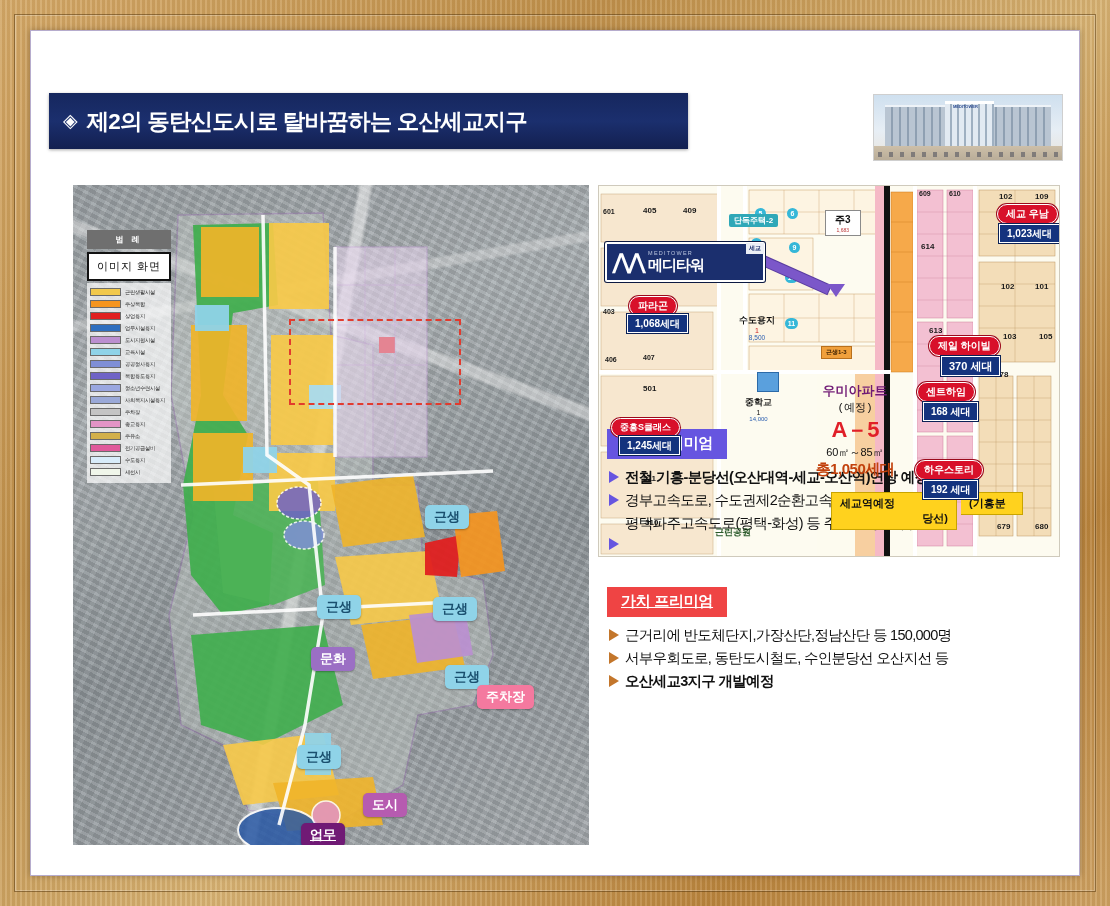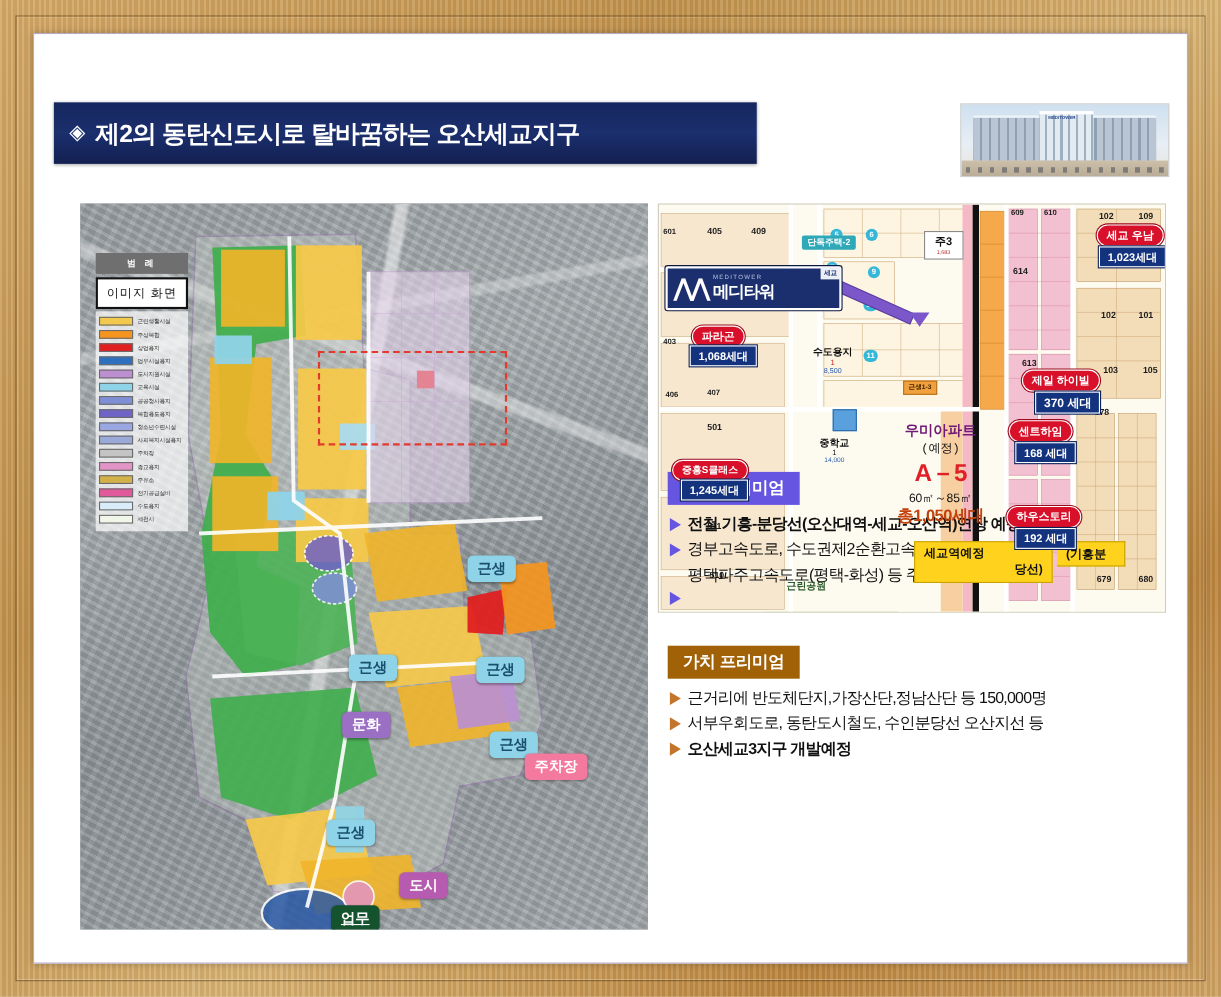--- a/index.html
+++ b/index.html
@@ -112,21 +112,21 @@
   .legend-sw { width:31px; height:8px; border:.5px solid #6b6b6b; flex:none; }
   .legend-lb { font-size:5.2px; color:#2a2a2a; margin-left:4px; letter-spacing:-.2px; white-space:nowrap; }
   
   .pill {
     position:absolute; z-index:8; border-radius:5px; padding:3px 9px;
     font-size:13px; font-weight:bold; color:#ffffff; white-space:nowrap;
     box-shadow:0 1px 2px rgba(0,0,0,.3);
   }
   .pill.blue  { background:#8fd3e8; color:#1a4f6e; }
   .pill.violet{ background:#9b6fc4; }
-  .pill.navy  { background:#14532d;text-decoration:underline; }
+  .pill.navy  { background:#701a75;text-decoration:underline; }
   .pill.pink  { background:#f4799f; }
   .pill.magenta{background:#b65bb0; }
 
   .dashed-box {
     position:absolute; border:2.5px dashed #e23b2e; z-index:6;
   }
 
   
   .map-right {
     position:absolute; left:567px; top:154px; width:462px; height:372px;
@@ -180,21 +180,21 @@
   .a5-t4 { font-size:11px; color:#111; }
   .a5-t5 { font-size:15px; font-weight:bold; color:#c2410c; letter-spacing:-.5px; }
 
   
   .sec { position:absolute; }
   .sec-badge {
     display:inline-block; color:#ffffff; font-weight:bold; font-size:15px;
     padding:5px 14px 6px 14px; letter-spacing:-.3px;
   }
   .badge-purple { background:#6655e0; }
-  .badge-orange { background:#a16207; }
+  .badge-orange { background:#ef4444;text-decoration:underline; }
   .bullets { margin-top:8px; }
   .blt { display:flex; align-items:flex-start; margin-bottom:2px; }
   .tri { flex:none; width:0;height:0; border-top:6px solid transparent;
          border-bottom:6px solid transparent; margin:4px 6px 0 2px; }
   .tri-purple { border-left:10px solid #6655e0; }
   .tri-orange { border-left:10px solid #c3762b; }
   .blt-tx { font-size:14.5px; color:#111; letter-spacing:-.7px; line-height:1.45; }
   .blt-tx.b { font-weight:bold; }
   .blt-sub { font-size:14.5px; color:#111; letter-spacing:-.7px; margin-left:18px; line-height:1.45; }
 </style>
@@ -500,21 +500,21 @@
     <div class="rm-num" style="left:436px;top:336px;font-size:8px;">680</div>
 
     <div style="position:absolute;left:156px;top:22px;width:11px;height:11px;border-radius:50%;background:#35b7d8;color:#fff;font-size:7px;font-weight:bold;display:flex;align-items:center;justify-content:center;z-index:8;">5</div>
     <div style="position:absolute;left:188px;top:22px;width:11px;height:11px;border-radius:50%;background:#35b7d8;color:#fff;font-size:7px;font-weight:bold;display:flex;align-items:center;justify-content:center;z-index:8;">6</div>
     <div style="position:absolute;left:152px;top:52px;width:11px;height:11px;border-radius:50%;background:#35b7d8;color:#fff;font-size:7px;font-weight:bold;display:flex;align-items:center;justify-content:center;z-index:8;">7</div>
     <div style="position:absolute;left:156px;top:56px;width:11px;height:11px;border-radius:50%;background:#35b7d8;color:#fff;font-size:7px;font-weight:bold;display:flex;align-items:center;justify-content:center;z-index:8;opacity:0;">8</div>
     <div style="position:absolute;left:190px;top:56px;width:11px;height:11px;border-radius:50%;background:#35b7d8;color:#fff;font-size:7px;font-weight:bold;display:flex;align-items:center;justify-content:center;z-index:8;">9</div>
     <div style="position:absolute;left:186px;top:86px;width:13px;height:11px;border-radius:6px;background:#35b7d8;color:#fff;font-size:7px;font-weight:bold;display:flex;align-items:center;justify-content:center;z-index:8;">10</div>
     <div style="position:absolute;left:186px;top:132px;width:13px;height:11px;border-radius:6px;background:#35b7d8;color:#fff;font-size:7px;font-weight:bold;display:flex;align-items:center;justify-content:center;z-index:8;">11</div>
 
-    <div style="position:absolute;left:226px;top:24px;background:#ffffff;border:1px solid #8a8a8a;padding:2px 9px;text-align:center;z-index:8;margin-left:15px;">
+    <div style="position:absolute;left:226px;top:24px;background:#ffffff;border:1px solid #8a8a8a;padding:2px 9px;text-align:center;z-index:8;">
       <div style="font-size:10px;font-weight:bold;color:#111;">주3</div>
       <div style="font-size:5px;color:#b33;">1,683</div>
     </div>
 
     <div class="tag-teal" style="left:130px;top:28px;font-size:8px;">단독주택-2</div>
 
     <div class="meditower" style="left:6px;top:56px;width:160px;height:40px;">
       <span class="mt-logo">⋀⋀</span>
       <span style="margin-left:5px;">
         <span class="mt-en">MEDITOWER</span>

